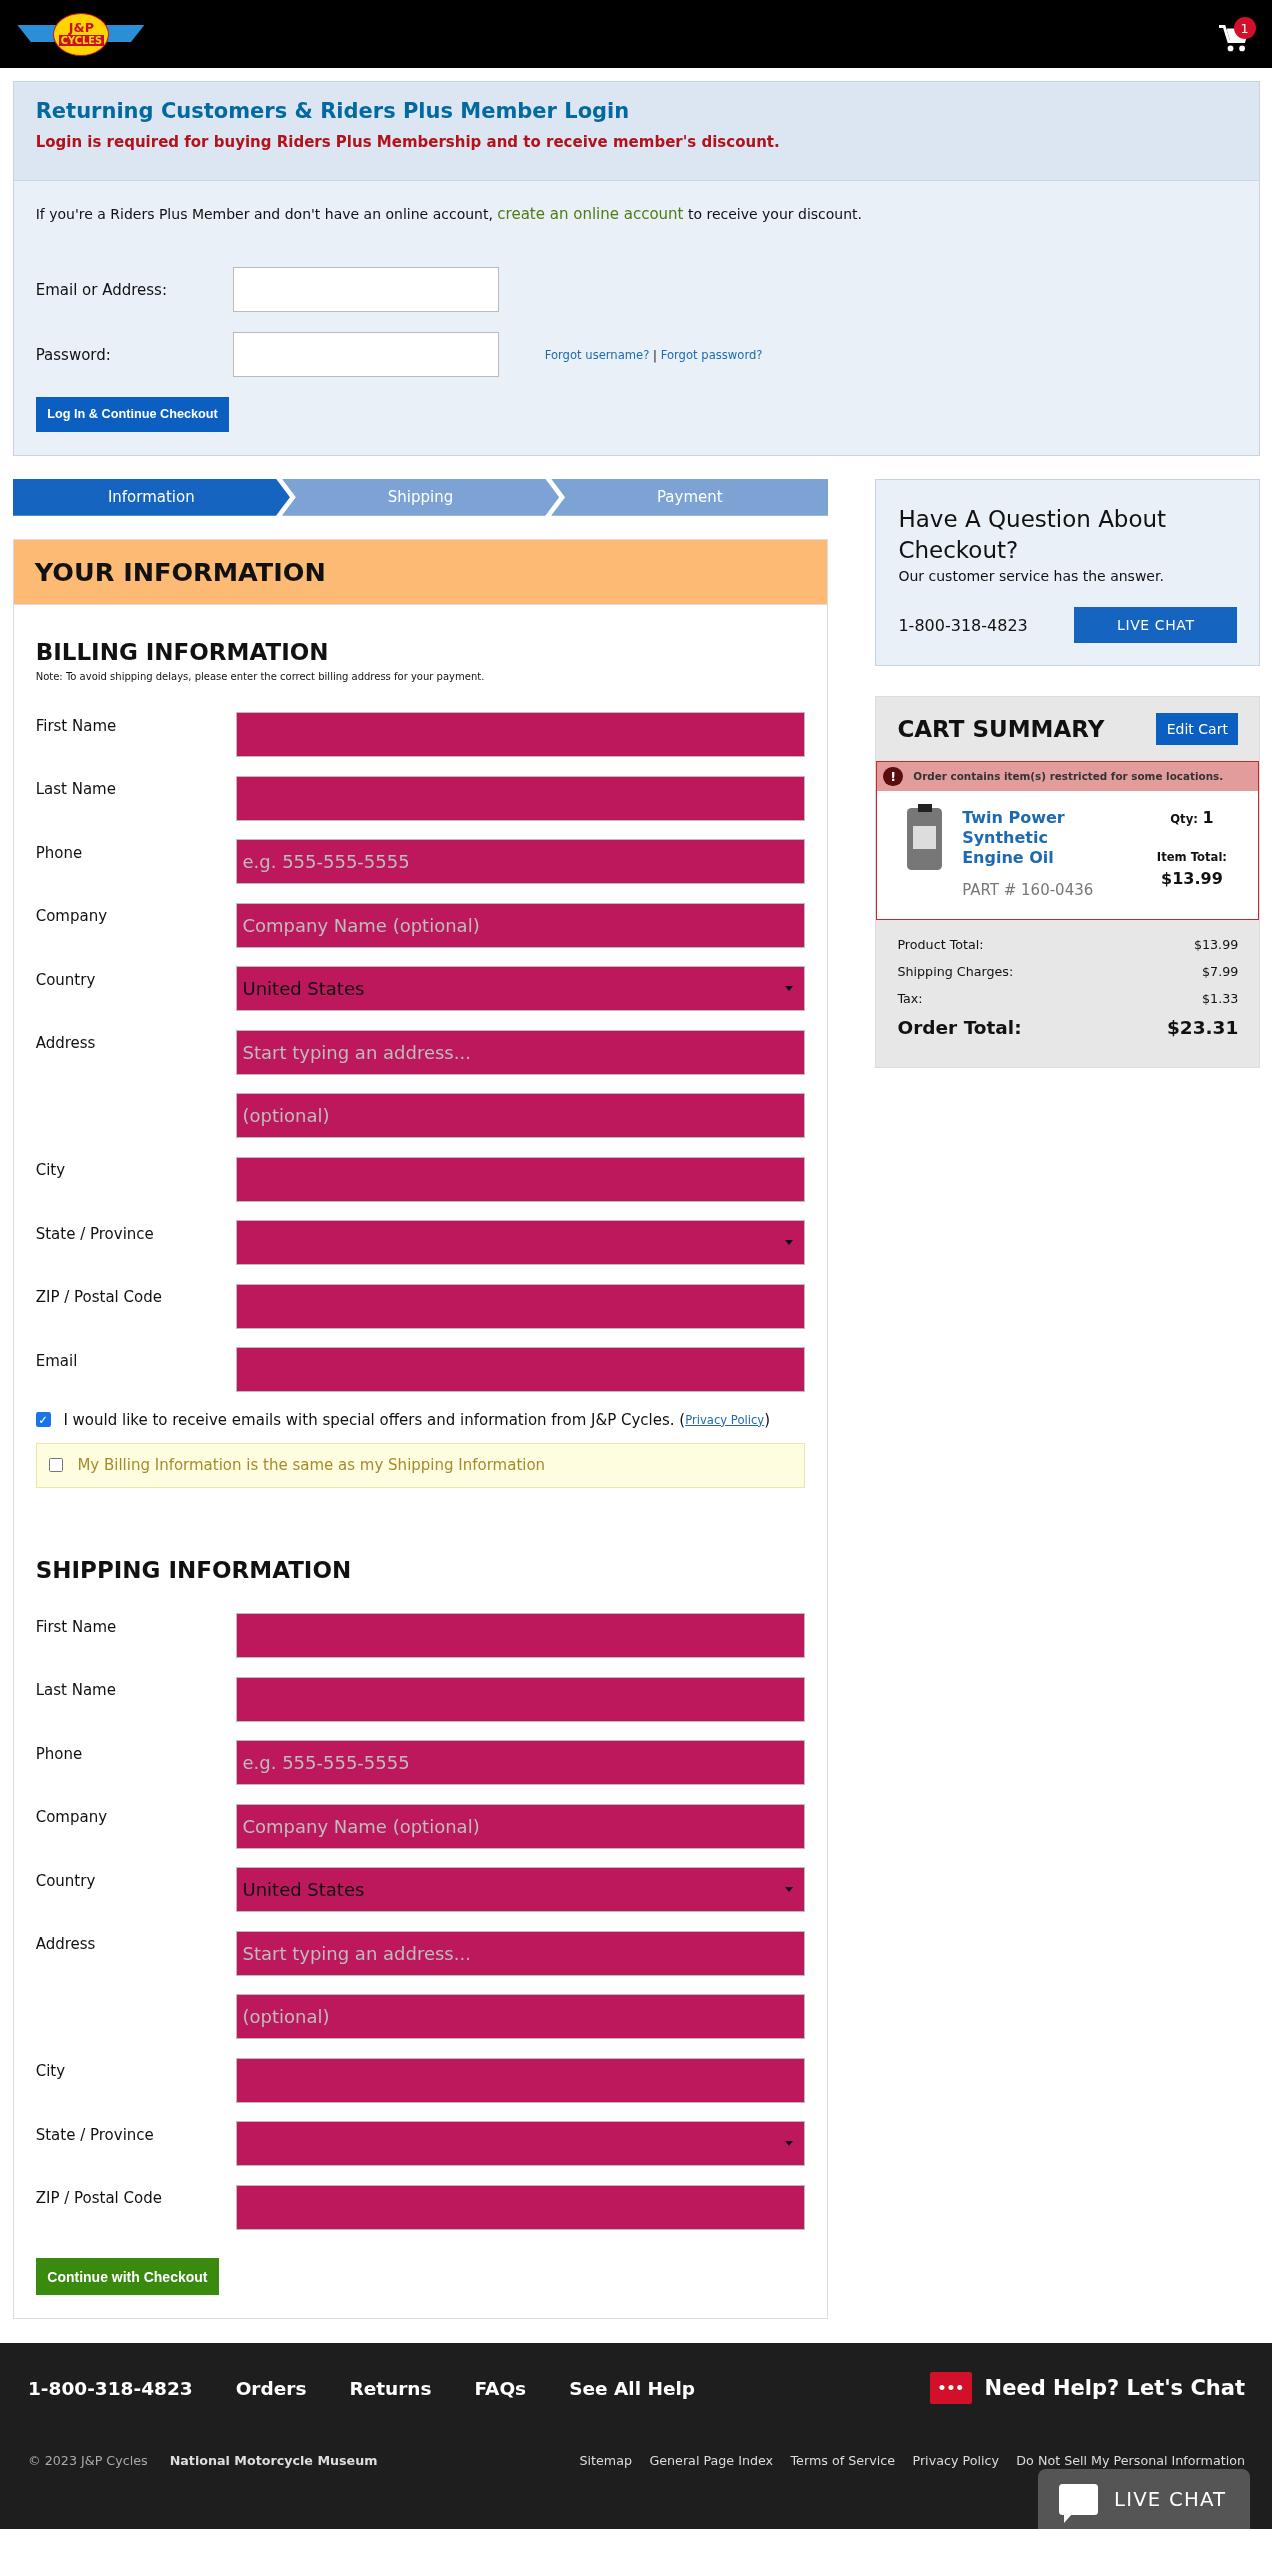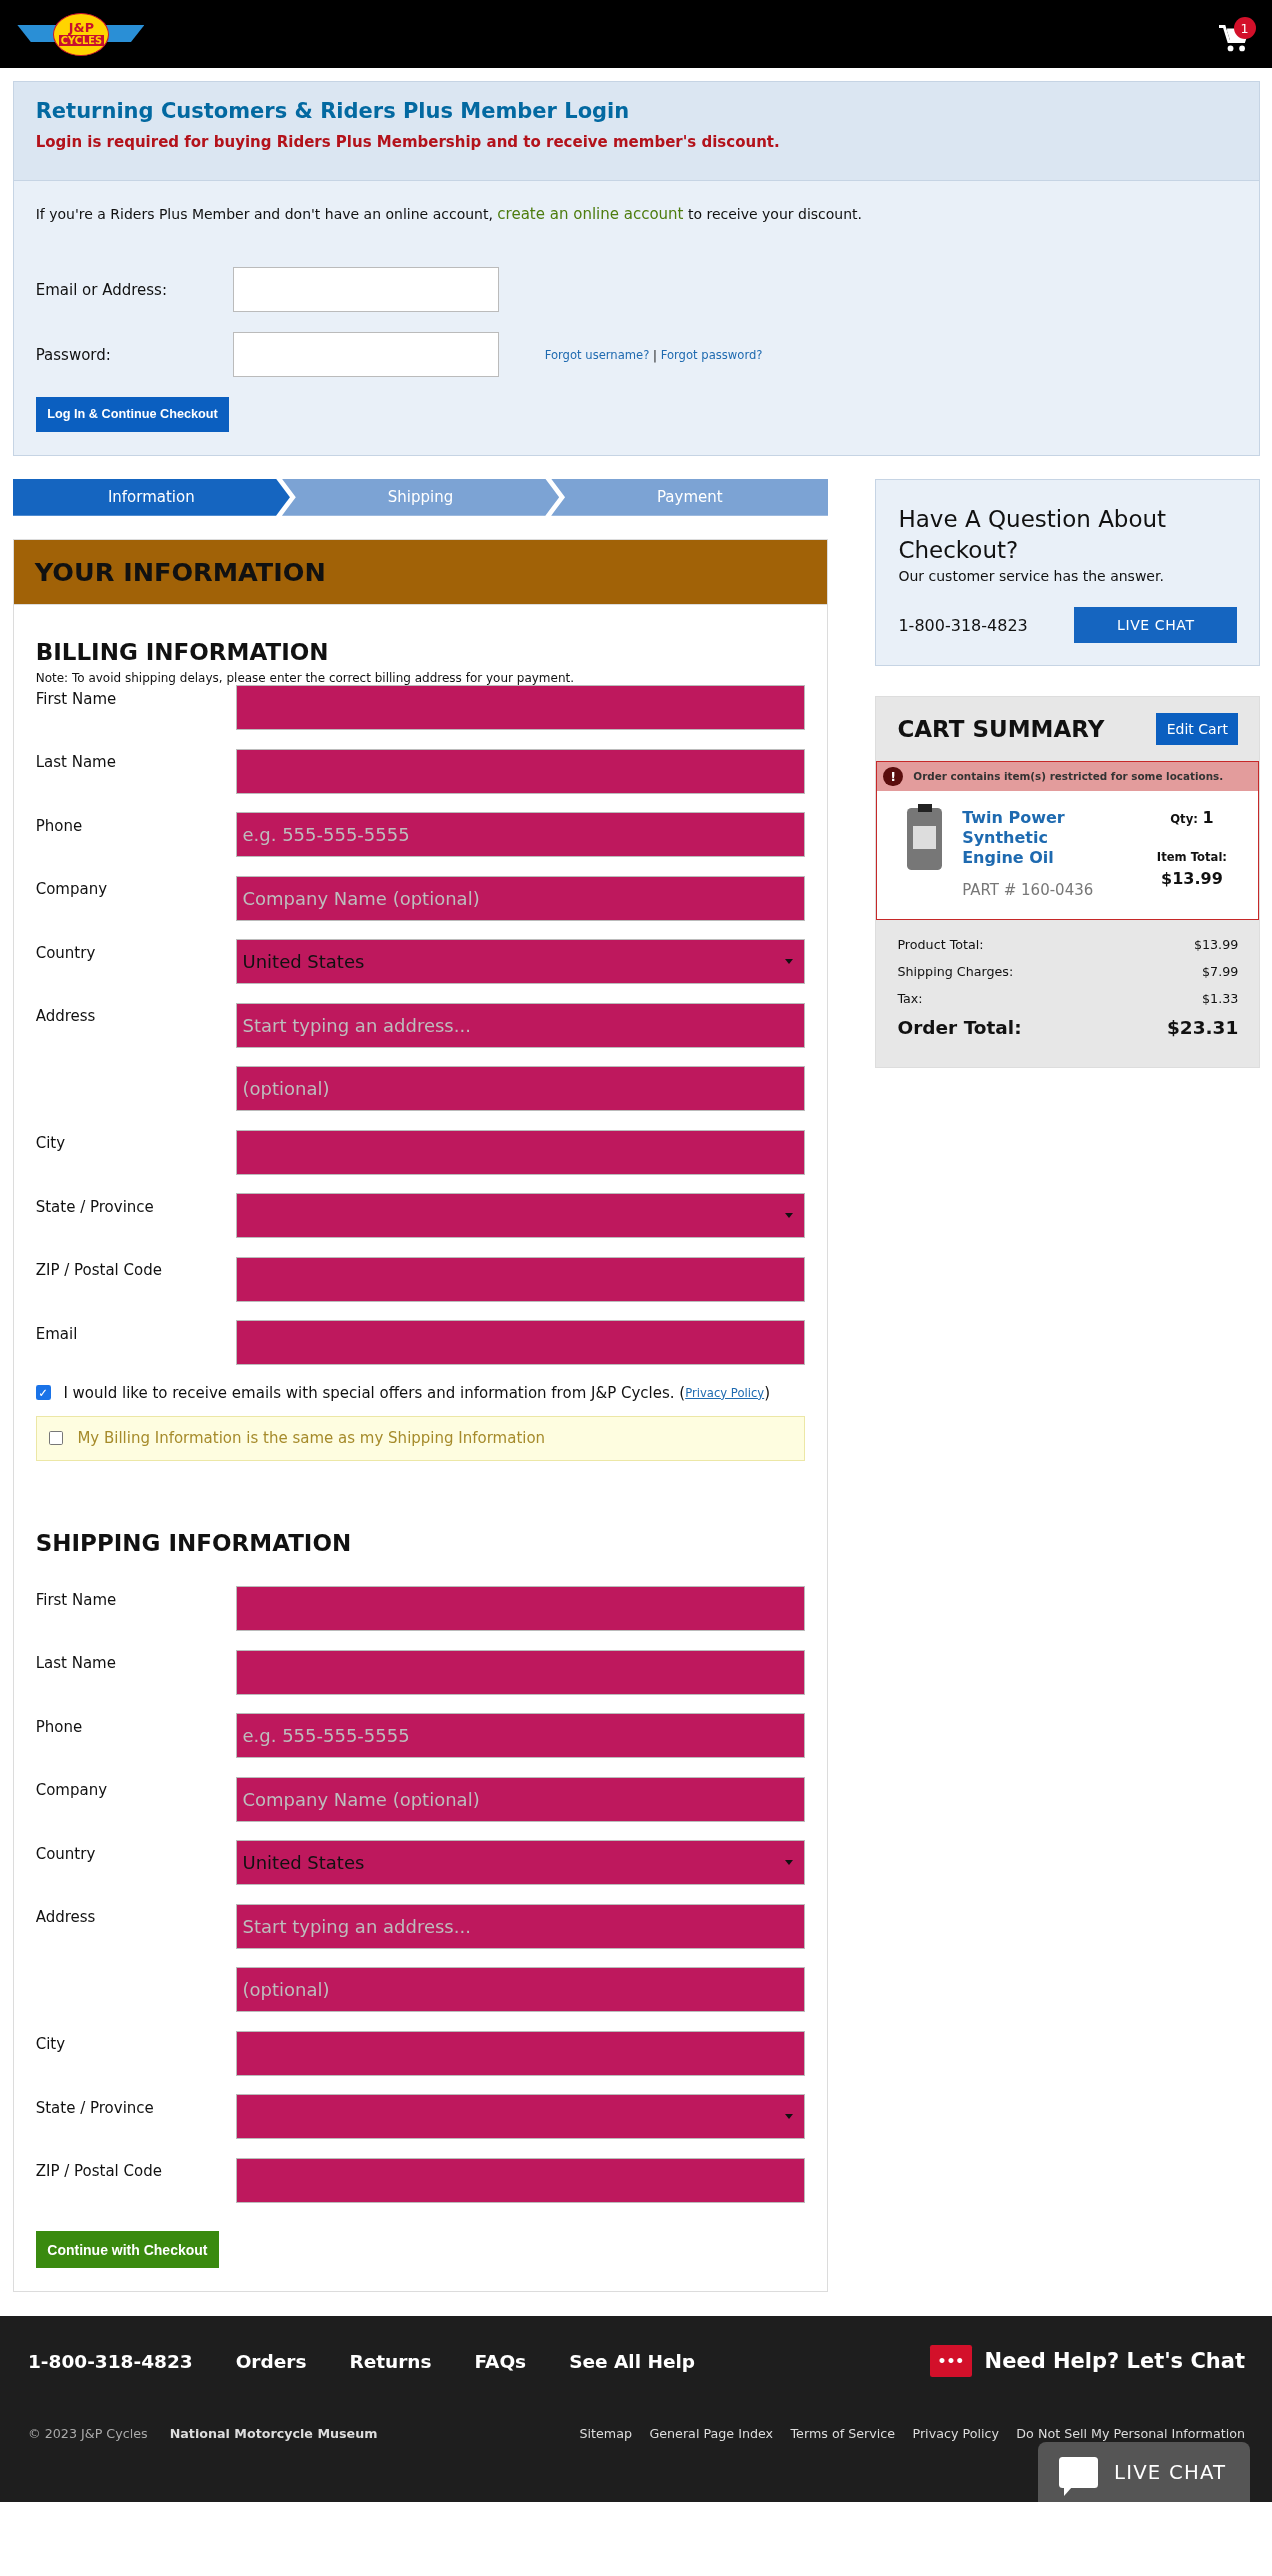--- a/index.html
+++ b/index.html
@@ -29,24 +29,24 @@
 .lrow .fg span{color:#111}
 .btn-blue{background:#0b5fc0;color:#fff;font-weight:bold;font-size:12.7px;padding:10.4px 11.6px;border:none;display:inline-block}
 .main{display:flex;margin:23px 12.7px 0}
 .left{width:816px}
 .right{width:385px;margin-left:47px}
 .steps{display:flex;height:37px;margin-bottom:23px}
 .step{flex:1;display:flex;align-items:center;justify-content:center;font-size:15px;color:#fff;background:#7ca3d4;clip-path:polygon(0 0,95% 0,100% 50%,95% 100%,0 100%,5% 50%);margin-left:-8px}
 .step:first-child{margin-left:0;clip-path:polygon(0 0,95% 0,100% 50%,95% 100%,0 100%);background:#1565c0}
 .step.last{clip-path:polygon(0 0,100% 0,100% 100%,0 100%,5% 50%)}
 .panel{border:1.2px solid #dcdcdc}
-.panel .ptitle{background:#a16207;padding:17.4px 21px;font-size:25.5px;font-weight:900;border-bottom:1.2px solid #dcdcdc}
+.panel .ptitle{background:#fdba74;padding:17.4px 21px;font-size:25.5px;font-weight:900;border-bottom:1.2px solid #dcdcdc}
 .panel .pbody{padding:34px 22px 23px}
 .sec-title{font-size:23px;font-weight:900;margin-bottom:5.8px}
-.note{font-size:12px;}
+.note{font-size:10px;margin-bottom:30px}
 .frow{display:flex;align-items:flex-start;margin-bottom:18.5px}
 .frow label{width:200px;font-size:15px;padding-top:4.6px}
 .frow .ctl{width:569px;height:45px;border:1.2px solid #bbb;background:#be185d;display:flex;align-items:center;padding:0 5.8px;font-size:18px;color:#bdbdbd;position:relative}
 .frow .ctl.sel{color:#111}
 .frow .ctl .caret{position:absolute;right:10.4px;top:19px;width:0;height:0;border-left:4.6px solid transparent;border-right:4.6px solid transparent;border-top:5.8px solid #111}
 .chk-row{display:flex;align-items:center;font-size:15px;margin:3.5px 0 14px}
 .chk{width:15px;height:15px;border-radius:2.3px;background:#1a73e8;margin-right:12.7px;color:#fff;font-size:11.6px;display:flex;align-items:center;justify-content:center}
 .chk-row a{color:#1e6ab0;font-size:11.6px}
 .same{background:#fefde0;border:1.2px solid #ece7a6;padding:12.7px;font-size:15px;color:#a68b2b;display:flex;align-items:center;margin-bottom:69px}
 .same .box{width:14px;height:14px;border:1.2px solid #777;border-radius:1.7px;background:#fff;margin-right:14px}

